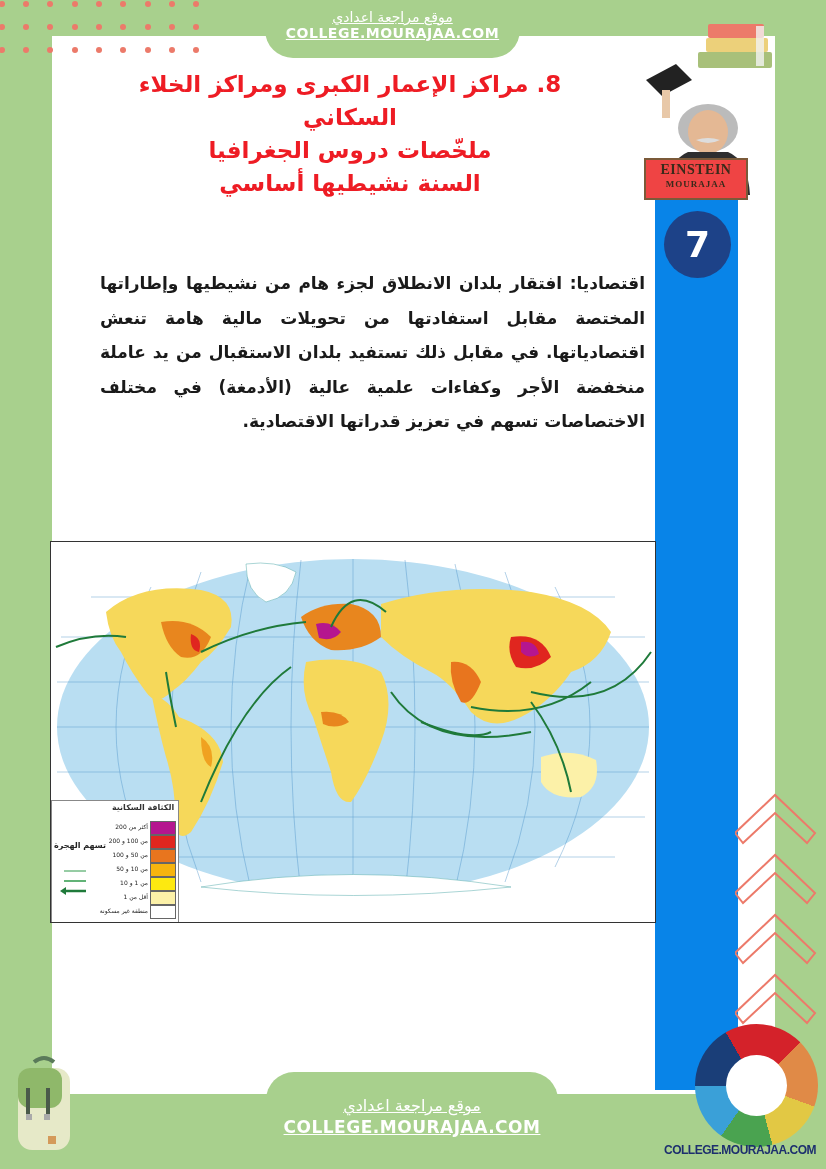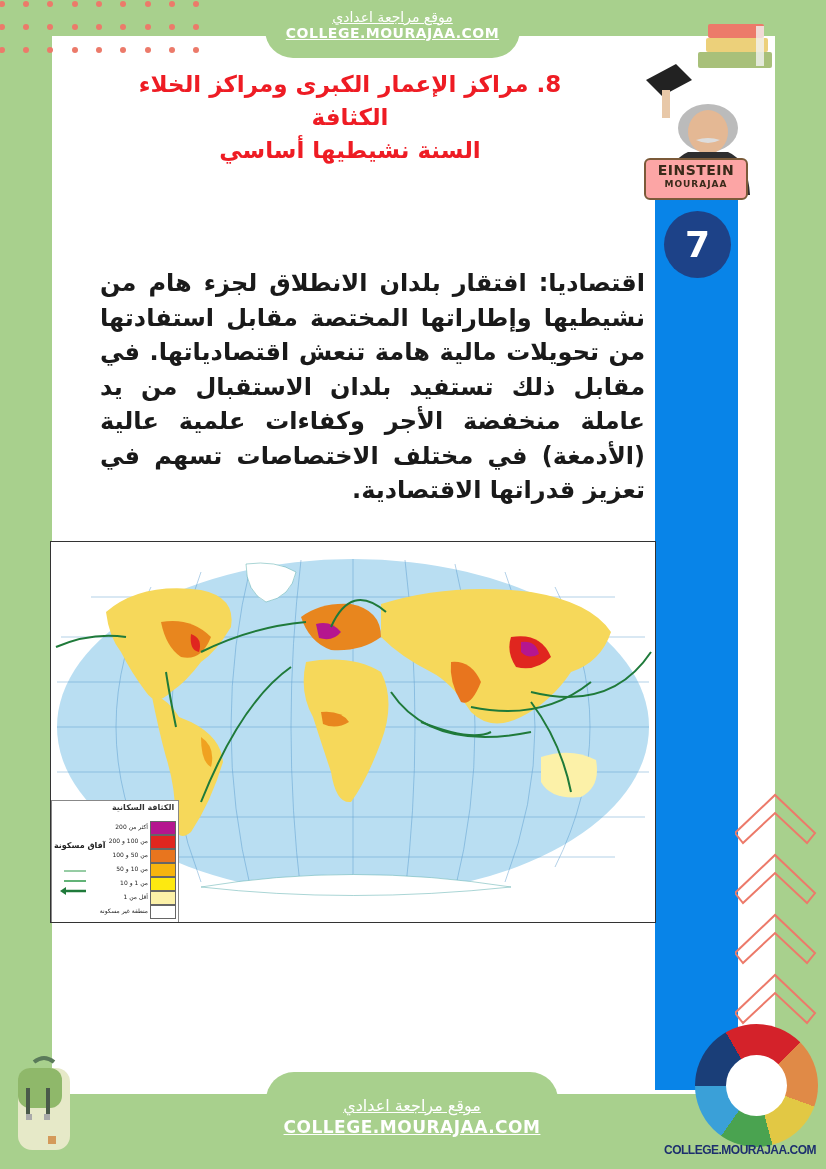--- a/index.html
+++ b/index.html
@@ -10,31 +10,31 @@
   .dot{position:absolute;width:6px;height:6px;border-radius:50%;background:#ec7a6a;}
   .top-tab{position:absolute;left:265px;top:0;width:255px;height:58px;background:#a8d08d;border-radius:0 0 28px 28px;text-align:center;color:#fff;}
   .bot-tab{position:absolute;left:266px;top:1072px;width:292px;height:97px;background:#a8d08d;border-radius:28px 28px 0 0;text-align:center;color:#fff;}
   .bot-band{position:absolute;left:0;top:1110px;width:826px;height:59px;background:#a8d08d;}
   .site-ar{font-size:14px;font-weight:normal;text-decoration:underline;direction:rtl;display:block;}
   .site-en{font-size:14px;font-weight:bold;text-decoration:underline;display:block;letter-spacing:0.5px;}
   .top-tab .site-ar{margin-top:9px;}
   .bot-tab .site-ar{margin-top:24px;font-size:16px;}
   .bot-tab .site-en{font-size:17px;margin-top:2px;}
   .title{position:absolute;left:120px;top:68px;width:460px;text-align:center;direction:rtl;color:#ee1c24;font-weight:bold;font-size:23px;line-height:33px;}
-  .body-text{position:absolute;left:100px;top:266px;width:545px;direction:rtl;text-align:justify;text-align-last:right;font-weight:bold;font-size:24px;line-height:34.5px;color:#1a1a1a;}
+  .body-text{position:absolute;left:100px;top:266px;width:545px;direction:rtl;text-align:justify;text-align-last:right;font-weight:bold;font-size:17px;line-height:34.5px;color:#1a1a1a;}
   .map{position:absolute;left:50px;top:541px;width:604px;height:380px;border:1px solid #333;background:#fff;overflow:hidden;}
   .legend{position:absolute;left:0;top:258px;width:126px;height:122px;background:#fff;border:1px solid #888;}
   .legend-title{position:absolute;left:60px;top:2px;font-size:8px;font-weight:bold;direction:rtl;color:#333;}
   .legend-row{position:absolute;left:46px;height:14px;width:80px;}
   .swatch{position:absolute;right:2px;top:0;width:26px;height:14px;border:1px solid #666;box-sizing:border-box;}
   .legend-label{position:absolute;right:30px;top:2px;font-size:6px;color:#222;direction:rtl;white-space:nowrap;}
   .flow-title{position:absolute;left:2px;top:40px;font-size:8px;font-weight:bold;direction:rtl;color:#222;}
   .badge7{position:absolute;left:664px;top:211px;width:67px;height:67px;border-radius:50%;background:#1d4288;color:#fff;font-size:36px;font-weight:bold;text-align:center;line-height:67px;}
   .einstein{position:absolute;left:636px;top:20px;width:140px;height:175px;}
-  .academy-banner{position:absolute;left:644px;top:158px;width:100px;height:38px;background:#fca5a5;border:2px solid #7b5a39;border-radius:6px;text-align:center;color:#3a2a1a;font-weight:bold;}
+  .academy-banner{position:absolute;left:644px;top:158px;width:100px;height:38px;background:#ef4444;border:2px solid #7b5a39;border-radius:0;text-align:center;color:#3a2a1a;font-weight:bold;font-family:Liberation Serif, serif;}
   .academy-banner .l1{font-size:14px;line-height:16px;margin-top:2px;display:block;letter-spacing:0.5px;}
   .academy-banner .l2{font-size:9px;line-height:12px;display:block;letter-spacing:1px;}
   .chevrons{position:absolute;left:735px;top:793px;width:90px;height:250px;}
   .wheel{position:absolute;left:695px;top:1024px;width:123px;height:123px;border-radius:50%;background:conic-gradient(#d4222a 0 45deg,#e08a47 45deg 110deg,#e2c844 110deg 165deg,#4aa350 165deg 215deg,#3aa0d8 215deg 270deg,#1a3e78 270deg 330deg,#d4222a 330deg 360deg);}
   .wheel-hole{position:absolute;left:31px;top:31px;width:61px;height:61px;border-radius:50%;background:#fff;}
   .wheel-site{position:absolute;left:664px;top:1143px;font-size:12px;font-weight:bold;color:#1d2f6e;letter-spacing:-0.5px;font-family:"Liberation Sans",sans-serif;}
   .backpack{position:absolute;left:12px;top:1054px;width:65px;height:100px;}
 </style>
 </head>
 <body>
@@ -75,21 +75,22 @@
 
 <div class="blue-strip"></div>
 
 <div class="top-tab">
   <span class="site-ar">موقع مراجعة اعدادي</span>
   <span class="site-en">COLLEGE.MOURAJAA.COM</span>
 </div>
 
 <div class="title">
   <div>8. مراكز الإعمار الكبرى ومراكز الخلاء</div>
-  <div>الكثافة</div>
+  <div>السكاني</div>
+  <div>ملخّصات دروس الجغرافيا</div>
   <div>السنة نشيطيها أساسي</div>
 </div>
 
 <svg class="einstein" viewBox="0 0 140 175">
   <rect x="72" y="4" width="56" height="14" rx="2" fill="#ec7a6a"></rect>
   <rect x="70" y="18" width="62" height="14" rx="2" fill="#ecd07a"></rect>
   <rect x="62" y="32" width="74" height="16" rx="2" fill="#a8c07a"></rect>
   <rect x="120" y="6" width="8" height="40" fill="#f3f3f3" opacity="0.8"></rect>
   <polygon points="10,60 40,44 56,60 26,76" fill="#222"></polygon>
   <rect x="26" y="70" width="8" height="28" fill="#e8c8a8"></rect>
@@ -161,21 +162,21 @@
       <path d="M600,110 Q560,170 480,150"></path>
       <path d="M440,190 Q420,200 370,180"></path>
       <path d="M240,125 Q190,160 150,260"></path>
       <path d="M340,150 Q380,210 480,190"></path>
       <path d="M520,250 Q510,200 480,160"></path>
       <path d="M115,130 Q118,150 125,185"></path>
     </g>
   </svg>
   <div class="legend">
     <span class="legend-title">الكثافة السكانية</span>
-    <span class="flow-title">آفاق مسكونة</span>
+    <span class="flow-title">تسهم الهجرة</span>
     <svg style="position:absolute;left:8px;top:66px" width="30" height="30">
       <line x1="4" y1="4" x2="26" y2="4" stroke="#2e9a4a" stroke-width="1"></line>
       <line x1="4" y1="14" x2="26" y2="14" stroke="#2e9a4a" stroke-width="1.5"></line>
       <line x1="4" y1="24" x2="26" y2="24" stroke="#1f7a3a" stroke-width="2.5"></line>
       <polygon points="0,24 6,20 6,28" fill="#1f7a3a"></polygon>
     </svg>
     <div class="legend-row" style="top:20px">
         <span class="swatch" style="background:#b5168f"></span>
         <span class="legend-label">أكثر من 200</span>
       </div>

